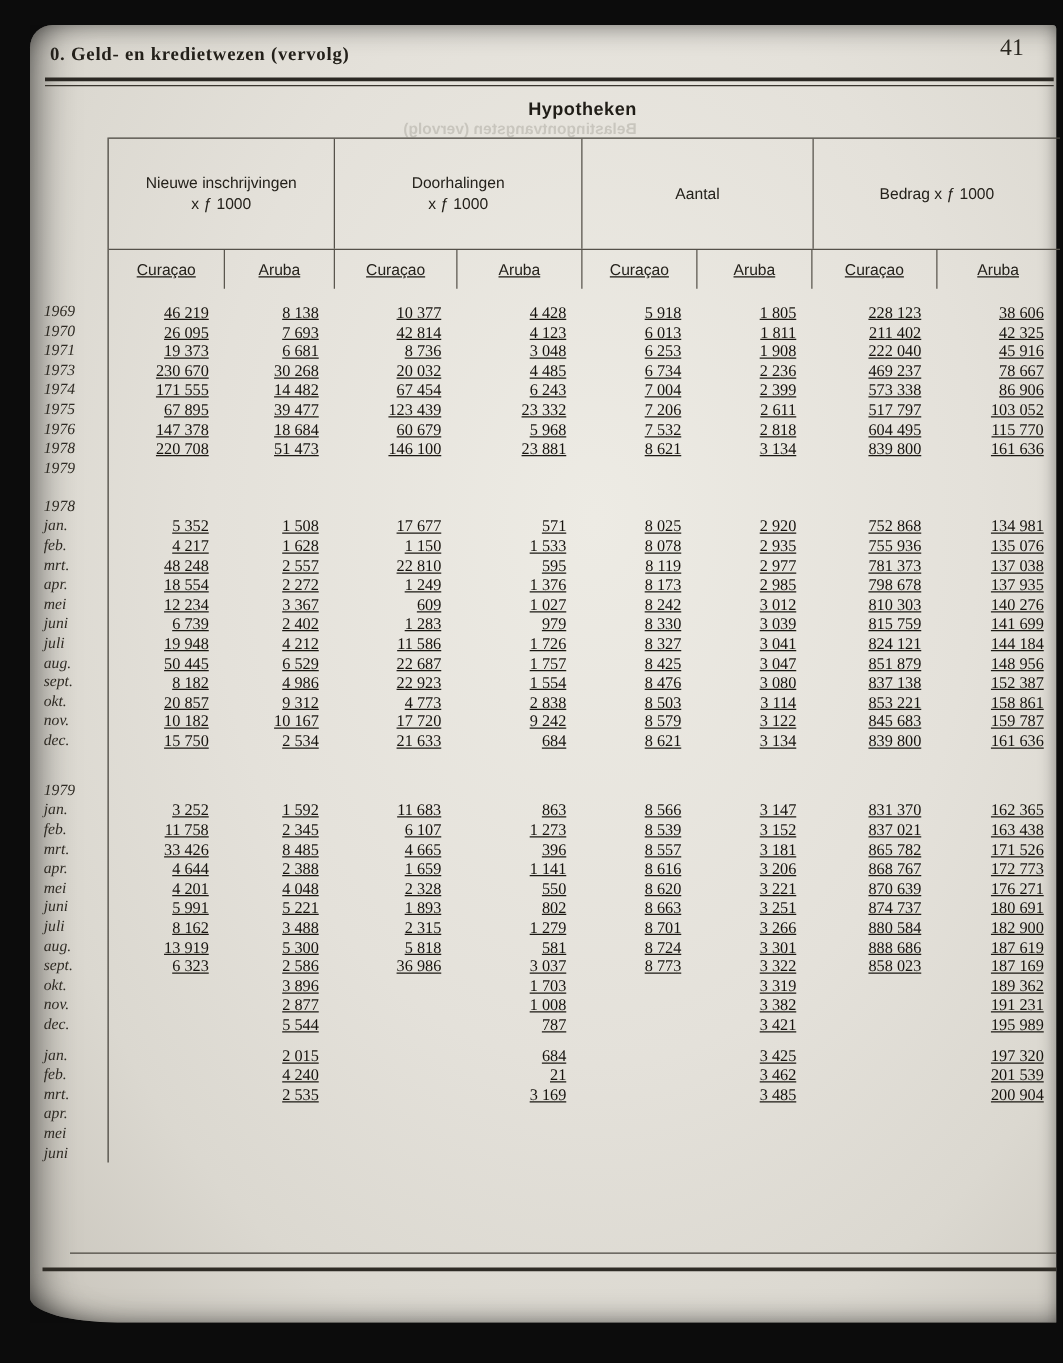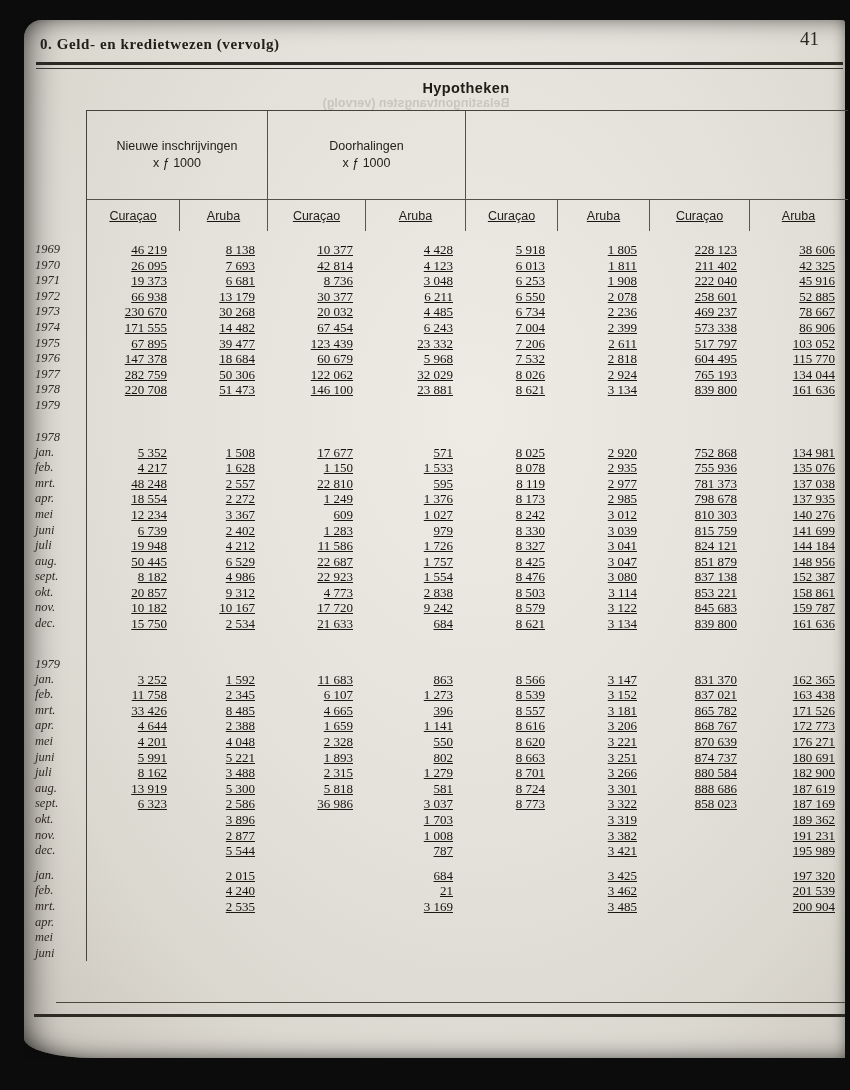--- a/index.html
+++ b/index.html
@@ -140,20 +140,24 @@
       <div id="group-row">
         <div class="gcell">
           <span>Nieuwe inschrijvingen</span>
           <span>x ƒ 1000</span>
         </div>
         <div class="gcell">
           <span>Doorhalingen</span>
           <span>x ƒ 1000</span>
         </div>
         <div id="g3">
+          <div id="g3-sub">
+            <div class="subcell">Aantal</div>
+            <div class="subcell">Bedrag x ƒ 1000</div>
+          </div>
         </div>
       </div>
 
       <div id="islands-row" class="grid8">
           <span class="hcell">Curaçao</span>
           <span class="hcell">Aruba</span>
           <span class="hcell">Curaçao</span>
           <span class="hcell">Aruba</span>
           <span class="hcell">Curaçao</span>
           <span class="hcell">Aruba</span>
@@ -191,31 +195,20 @@
             <span class="cell">19 373</span>
             <span class="cell">6 681</span>
             <span class="cell">8 736</span>
             <span class="cell">3 048</span>
             <span class="cell">6 253</span>
             <span class="cell">1 908</span>
             <span class="cell">222 040</span>
             <span class="cell">45 916</span>
           </div>
           <div class="trow grid8">
-            <span class="rlabel">1972</span>
-            <span class="cell">66 938</span>
-            <span class="cell">13 179</span>
-            <span class="cell">30 377</span>
-            <span class="cell">6 211</span>
-            <span class="cell">6 550</span>
-            <span class="cell">2 078</span>
-            <span class="cell">258 601</span>
-            <span class="cell">52 885</span>
-          </div>
-          <div class="trow grid8">
             <span class="rlabel">1973</span>
             <span class="cell">230 670</span>
             <span class="cell">30 268</span>
             <span class="cell">20 032</span>
             <span class="cell">4 485</span>
             <span class="cell">6 734</span>
             <span class="cell">2 236</span>
             <span class="cell">469 237</span>
             <span class="cell">78 667</span>
           </div>
@@ -246,31 +239,20 @@
             <span class="cell">147 378</span>
             <span class="cell">18 684</span>
             <span class="cell">60 679</span>
             <span class="cell">5 968</span>
             <span class="cell">7 532</span>
             <span class="cell">2 818</span>
             <span class="cell">604 495</span>
             <span class="cell">115 770</span>
           </div>
           <div class="trow grid8">
-            <span class="rlabel">1977</span>
-            <span class="cell">282 759</span>
-            <span class="cell">50 306</span>
-            <span class="cell">122 062</span>
-            <span class="cell">32 029</span>
-            <span class="cell">8 026</span>
-            <span class="cell">2 924</span>
-            <span class="cell">765 193</span>
-            <span class="cell">134 044</span>
-          </div>
-          <div class="trow grid8">
             <span class="rlabel">1978</span>
             <span class="cell">220 708</span>
             <span class="cell">51 473</span>
             <span class="cell">146 100</span>
             <span class="cell">23 881</span>
             <span class="cell">8 621</span>
             <span class="cell">3 134</span>
             <span class="cell">839 800</span>
             <span class="cell">161 636</span>
           </div>

